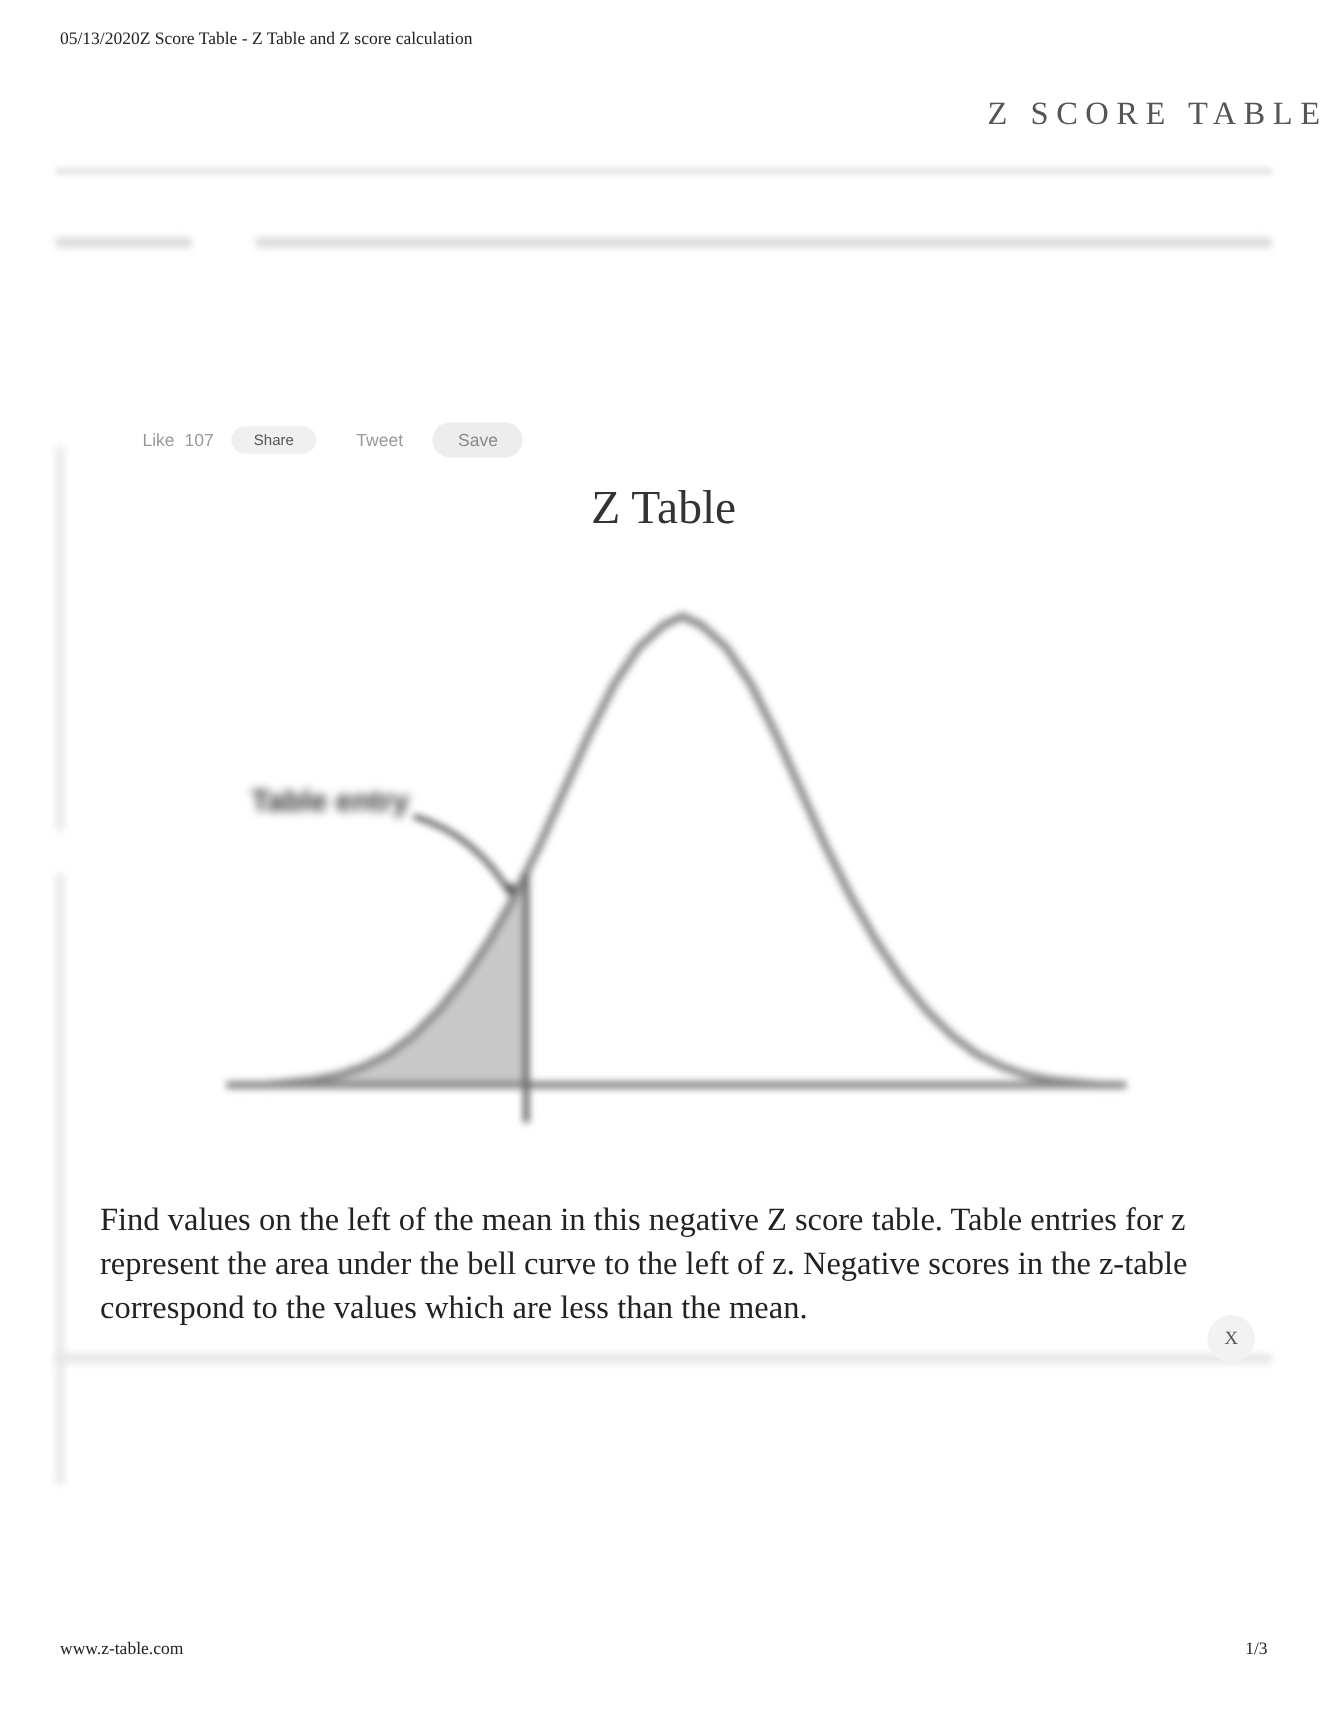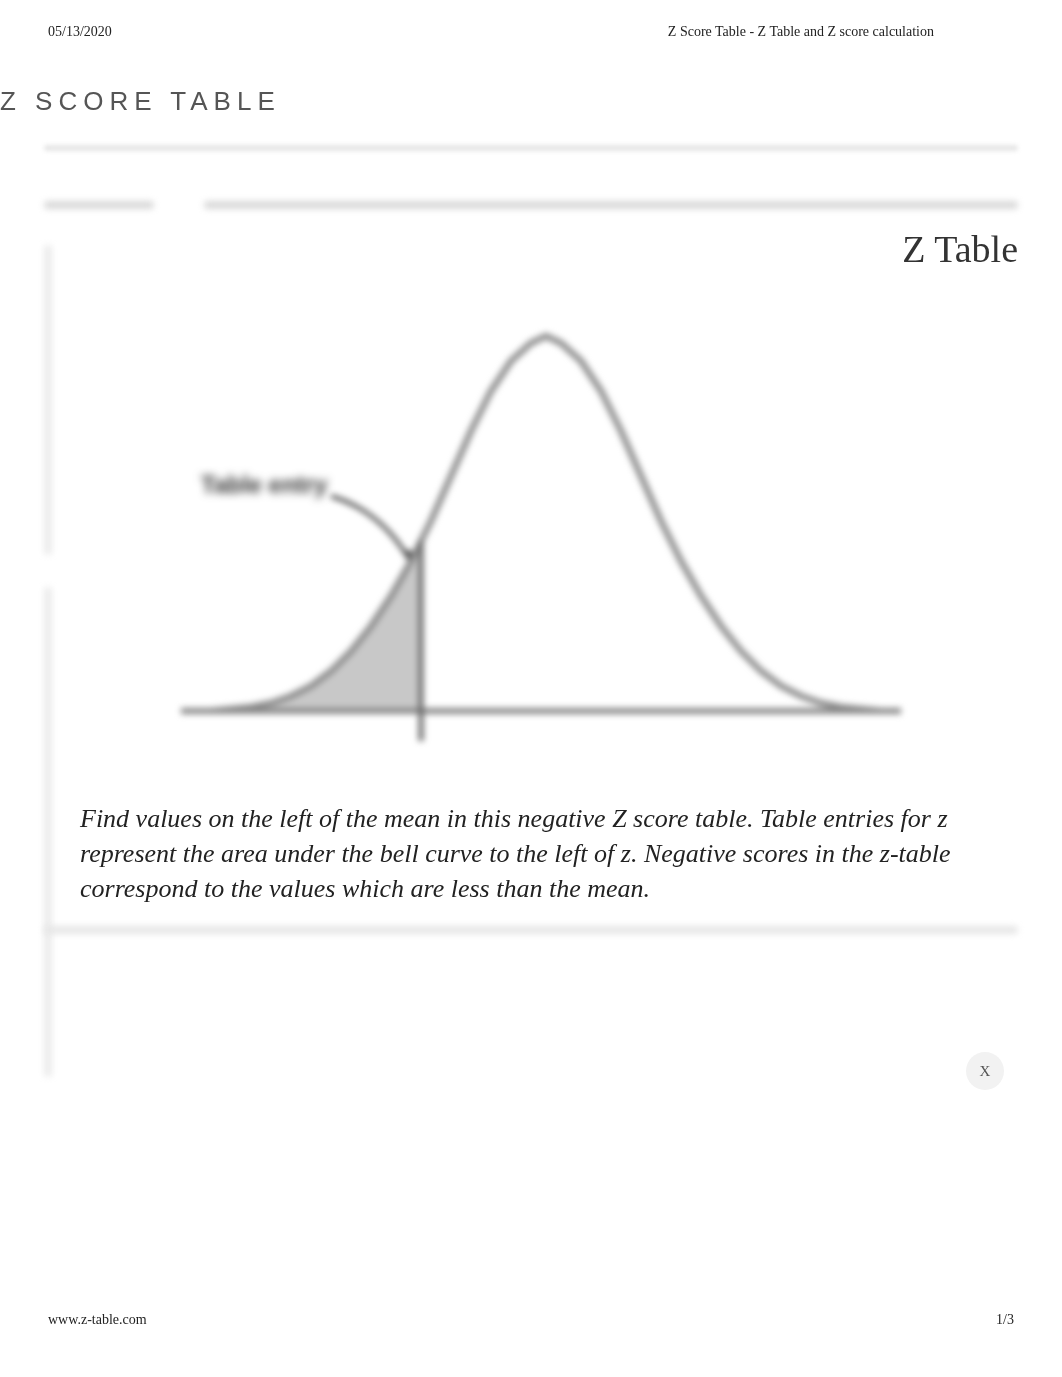--- a/index.html
+++ b/index.html
@@ -18,31 +18,31 @@
     .header-row {
       display: flex;
       justify-content: space-between;
       padding: 24px 48px 0 48px;
       font-size: 14px;
       color: #222;
       font-family: 'Times New Roman', serif;
     }
     .header-date { }
     .header-title-small {
+      text-align: left;
+      flex: 1;
+    }
+    .page-title {
       text-align: right;
-      flex: 1;
-    }
-    .page-title {
-      text-align: left;
       font-size: 26px;
       letter-spacing: 6px;
       color: #555;
-      margin-top: 46px;
+      margin-top: 36px;
       font-weight: 400;
-      font-family: Liberation Sans, sans-serif;
+      font-family: Liberation Serif, serif;
     }
     .divider-blur {
       height: 6px;
       background: #e6e6e6;
       margin: 28px 44px 0 44px;
       border-radius: 3px;
       filter: blur(2px);
     }
     .nav-blur-row {
       display: flex;
@@ -121,21 +121,21 @@
       background: #ededed;
       border-radius: 16px;
       padding: 6px 20px;
       font-size: 14px;
       color: #888;
       font-family: Arial, sans-serif;
       margin-left: 10px;
       filter: blur(0.4px);
     }
     .section-heading {
-      text-align: right;
+      text-align: center;
       font-size: 38px;
       color: #333;
       margin-top: 18px;
       font-weight: 400;
       font-family: Georgia, serif;
     }
     .chart-container {
       width: 760px;
       height: 450px;
       margin: 40px auto 0 auto;
@@ -145,21 +145,20 @@
       width: 100%;
       height: 100%;
       filter: blur(3px);
     }
     .description {
       font-size: 26px;
       line-height: 1.35;
       color: #222;
       margin: 40px 30px 0 36px;
       font-family: Georgia, 'Times New Roman', serif;
-      font-style: italic;
     }
     .bottom-blur-bar {
       height: 8px;
       background: #e6e6e6;
       margin: 20px 44px 0 44px;
       border-radius: 4px;
       filter: blur(3px);
     }
     .close-x {
       position: absolute;
@@ -214,20 +213,29 @@
 
 <div class="nav-blur-row">
   <div class="nav-blur-short"></div>
   <div class="nav-blur-long"></div>
 </div>
 
 <div class="content-area">
   <div class="left-edge"></div>
   <div class="left-edge-2"></div>
 
+  <div class="social-row">
+    <span class="like-text">
+      <span>Like</span>
+      <span>107</span>
+    </span>
+    <span class="share-btn">Share</span>
+    <span class="tweet-text">Tweet</span>
+    <span class="save-btn">Save</span>
+  </div>
 
   <h2 class="section-heading">Z Table</h2>
 
   <div class="chart-container">
     <div class="table-entry-label">Table entry</div>
     <svg viewBox="0 0 760 450">
       <path d="M 60 400 
                L 80 398 L 100 396 L 120 392 L 140 385 L 160 375 L 180 360 L 200 340 
                L 220 315 L 240 285 L 260 250 L 270 230 L 270 400 Z" fill="#c8c8c8" stroke="none"></path>
       <path d="M 40 400 

